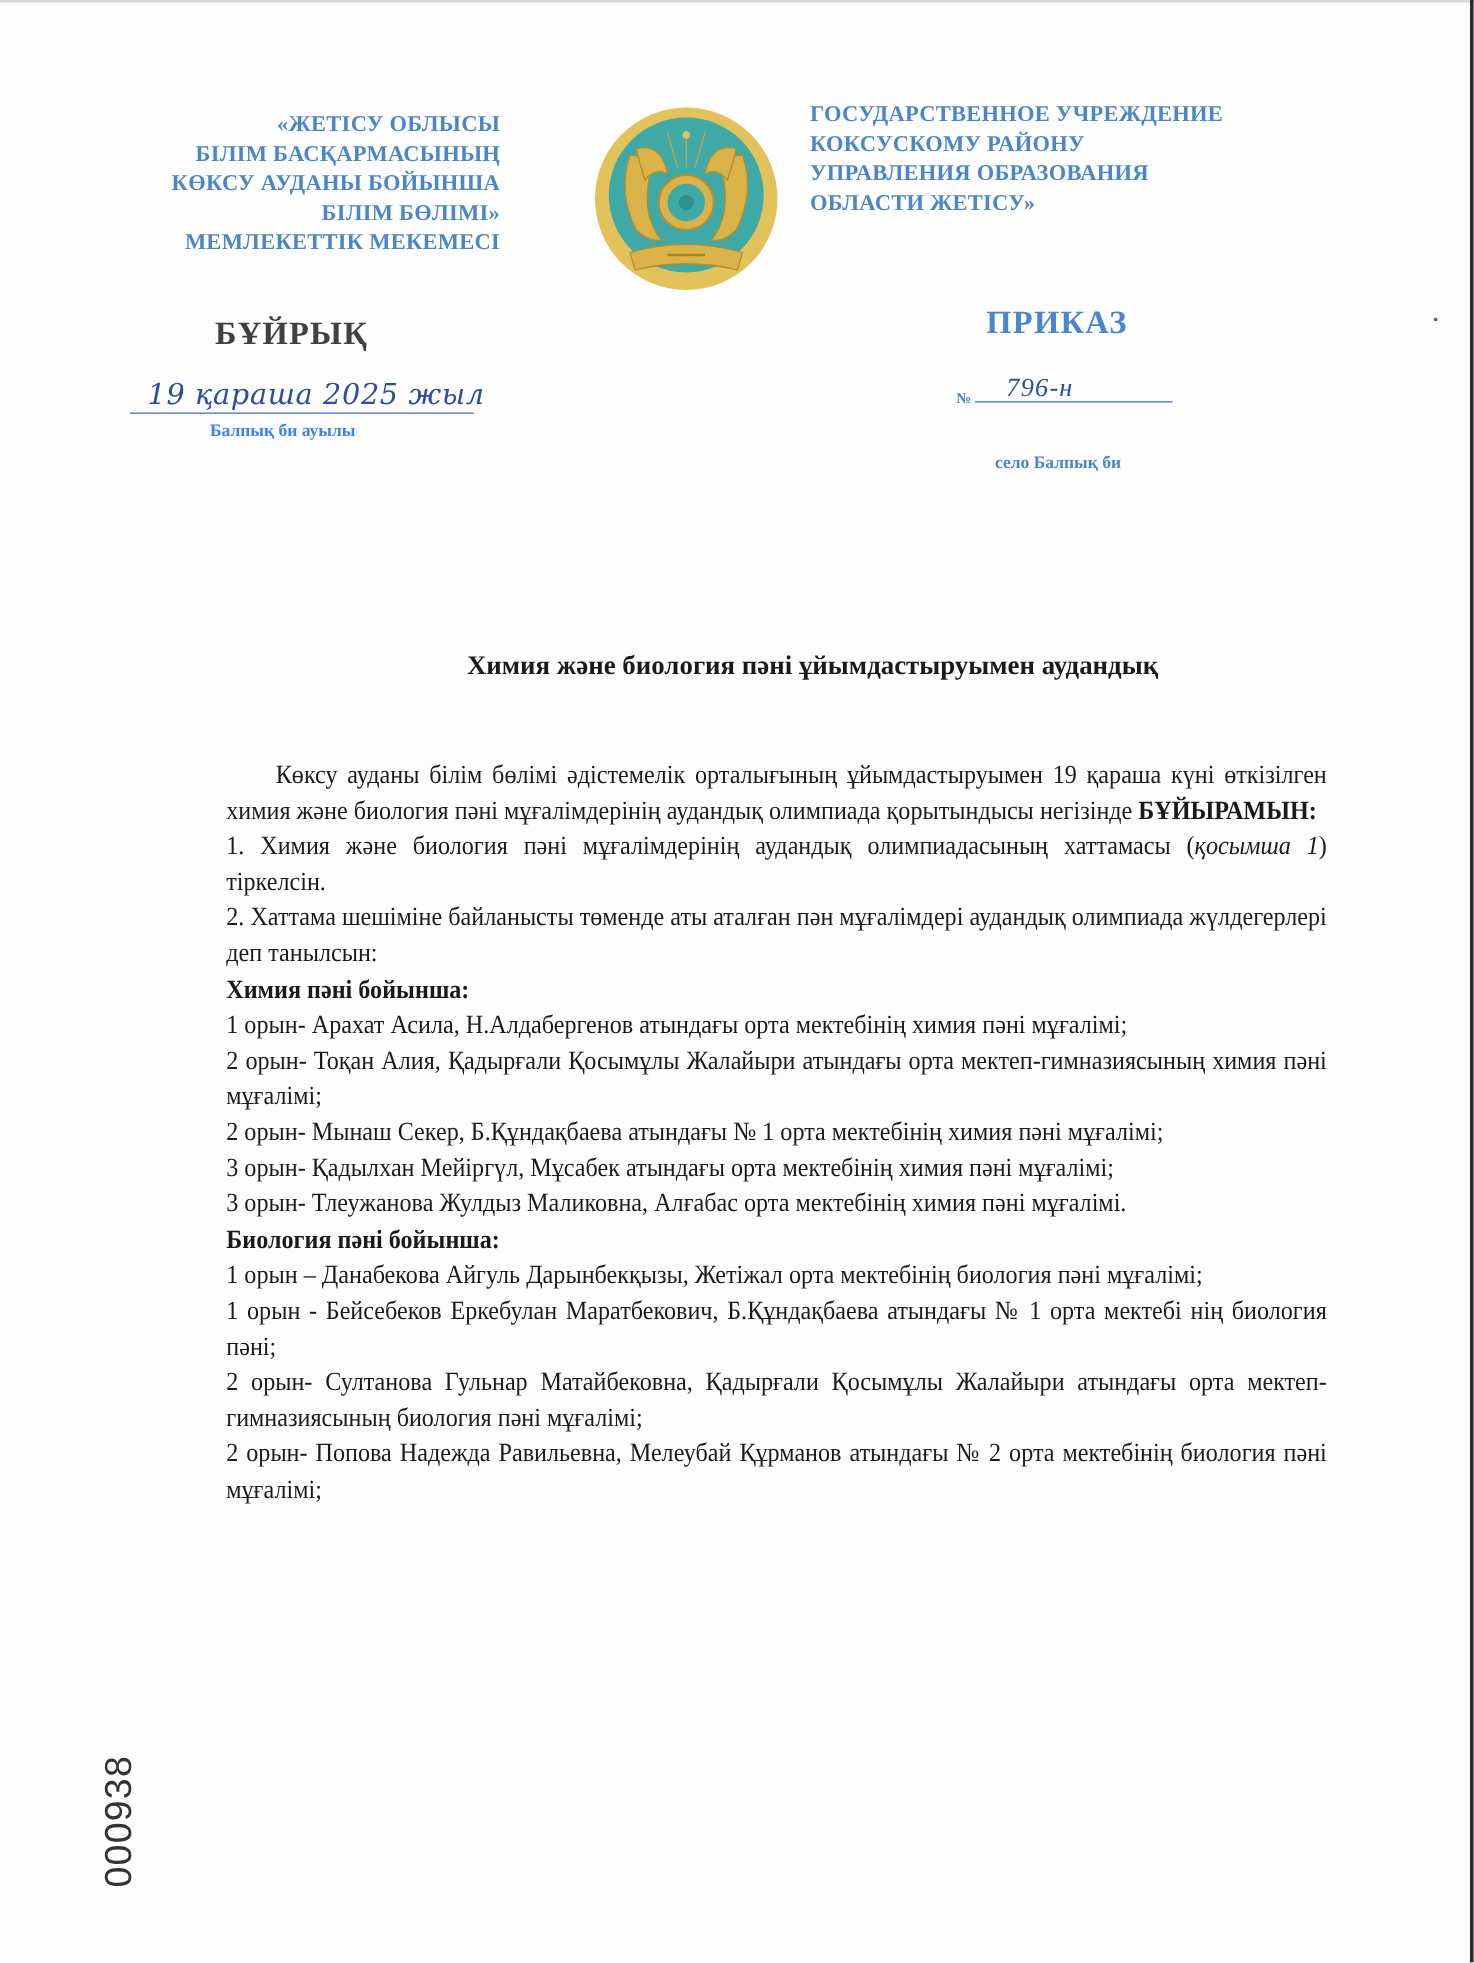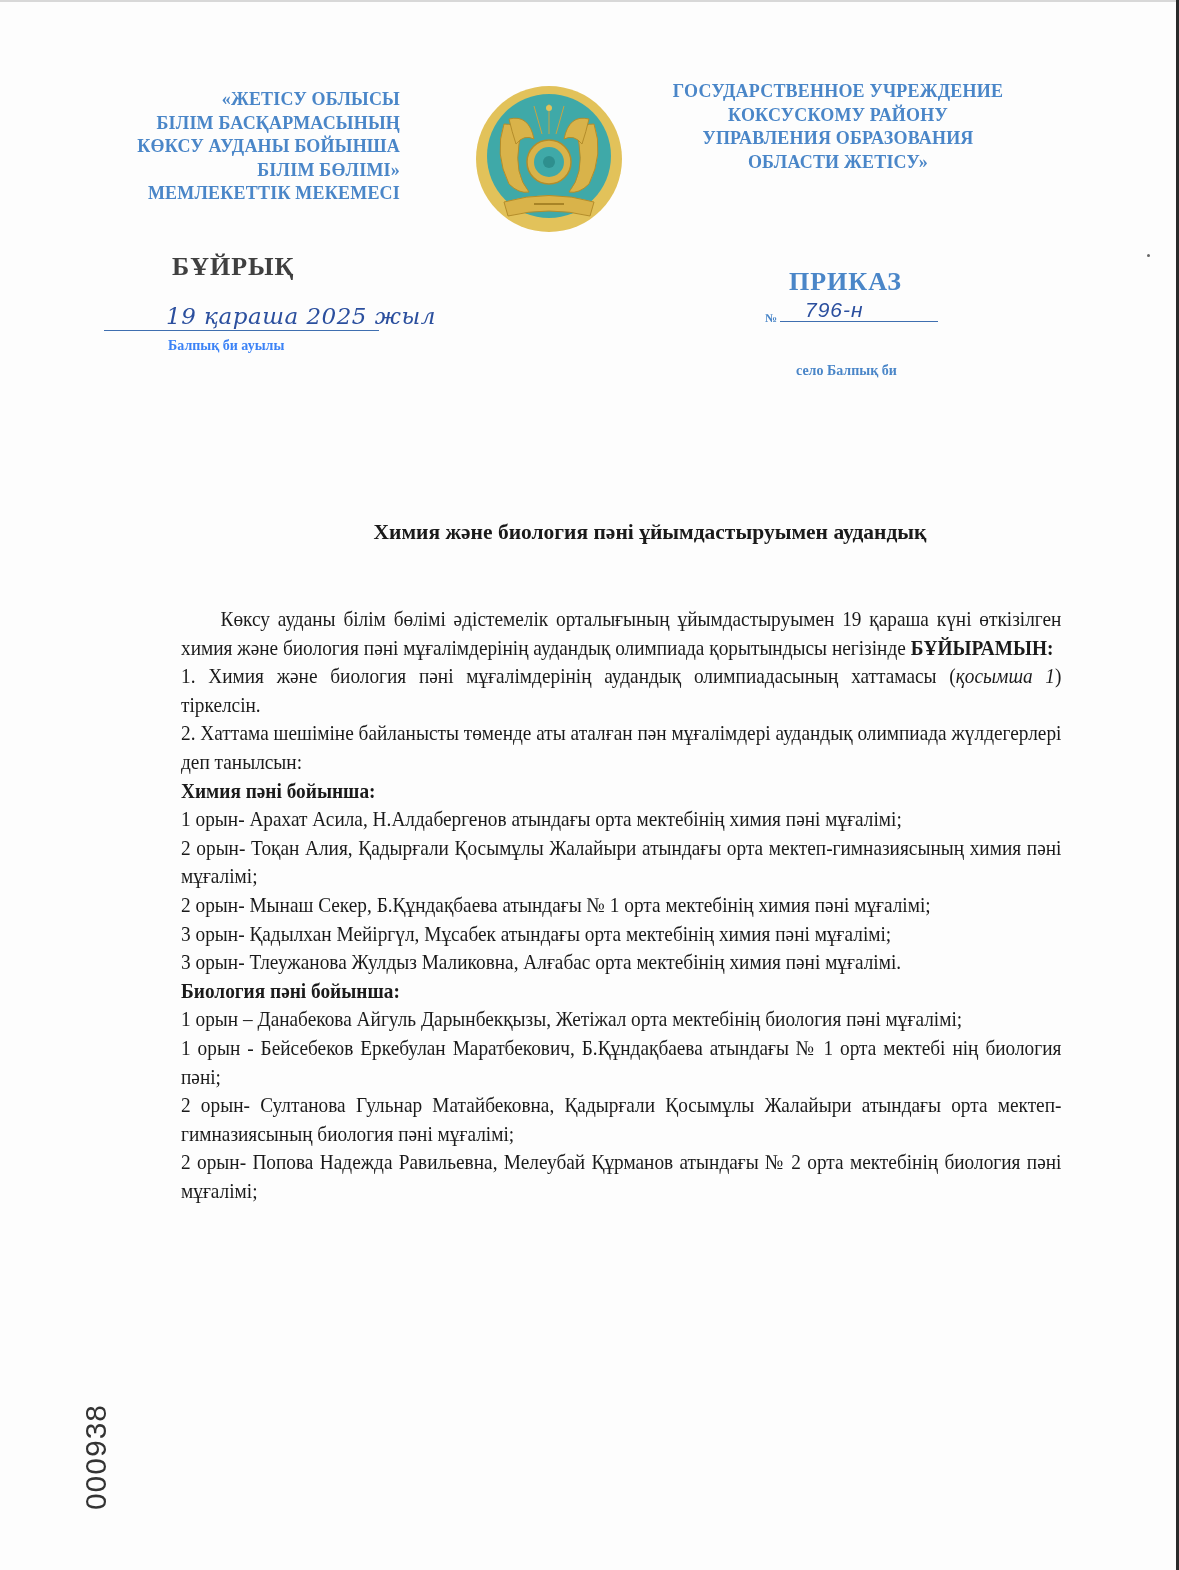--- a/index.html
+++ b/index.html
@@ -7,36 +7,36 @@
     width:1179px; height:1570px; background:#fdfdfd; position:relative; overflow:hidden;
     font-family:"Liberation Serif", serif; color:#1a1a1a;
   }
   .page-edge-right { position:absolute; top:0; right:0; width:3px; height:1570px; background:#2a2a2a; }
   .page-edge-top { position:absolute; top:0; left:0; width:1179px; height:2px; background:#d8d8d8; }
   .hdr-left {
     position:absolute; left:100px; top:88px; width:300px; text-align:right;
     color:#4a86c8; font-weight:bold; font-size:18px; line-height:23.5px; letter-spacing:0.2px;
   }
   .hdr-right {
-    position:absolute; left:648px; top:80px; width:380px; text-align:center;
+    position:absolute; left:648px; top:80px; width:380px; 
     color:#4a86c8; font-weight:bold; font-size:18px; line-height:23.5px; letter-spacing:0.2px;
   }
   .emblem { position:absolute; left:474px; top:84px; width:150px; height:150px; }
   .title-kz { position:absolute; left:172px; top:252px; color:#404040; font-weight:bold; font-size:26px; letter-spacing:1px; }
-  .title-ru { position:absolute; left:789px; top:243px; color:#4a86c8; font-weight:bold; font-size:26px; letter-spacing:1px;margin-top:24px; }
+  .title-ru { position:absolute; left:789px; top:243px; color:#4a86c8; font-weight:bold; font-size:26px; letter-spacing:1px; }
   .date-line { position:absolute; left:104px; top:330px; width:275px; border-top:1.5px solid #3f6fb0; }
   .date-hand {
     position:absolute; left:118px; top:303px; color:#2b4f9e; font-family:"DejaVu Serif", serif;
-    font-style:italic; font-size:23px; letter-spacing:0.5px;margin-left:48px;
+    font-style:italic; font-size:23px; letter-spacing:0.5px;
   }
   .place-kz { position:absolute; left:168px; top:338px; color:#3b82f6; font-weight:bold; font-size:14px; }
   .no-sign { position:absolute; left:765px; top:311px; color:#4a86c8; font-weight:bold; font-size:12px; }
   .no-line { position:absolute; left:780px; top:321px; width:158px; border-top:1.5px solid #3f6fb0; }
   .no-hand {
-    position:absolute; left:805px; top:298px; color:#2b4f9e; font-family:Liberation Sans, sans-serif;
+    position:absolute; left:805px; top:298px; color:#2b4f9e; font-family:Liberation Serif, serif;
     font-style:italic; font-size:21px; letter-spacing:1px;
   }
   .place-ru { position:absolute; left:796px; top:335px; color:#4a86c8; font-weight:bold; font-size:14px;margin-top:28px; }
   .doc-title {
     position:absolute; left:320px; top:518px; width:660px; text-align:center;
     font-weight:bold; font-size:21.5px; line-height:28px;
   }
   .body {
     position:absolute; left:181px; top:605px; width:880px;
     font-size:21px; line-height:28.6px; text-align:justify; transform:scaleX(0.92); transform-origin:left top;

